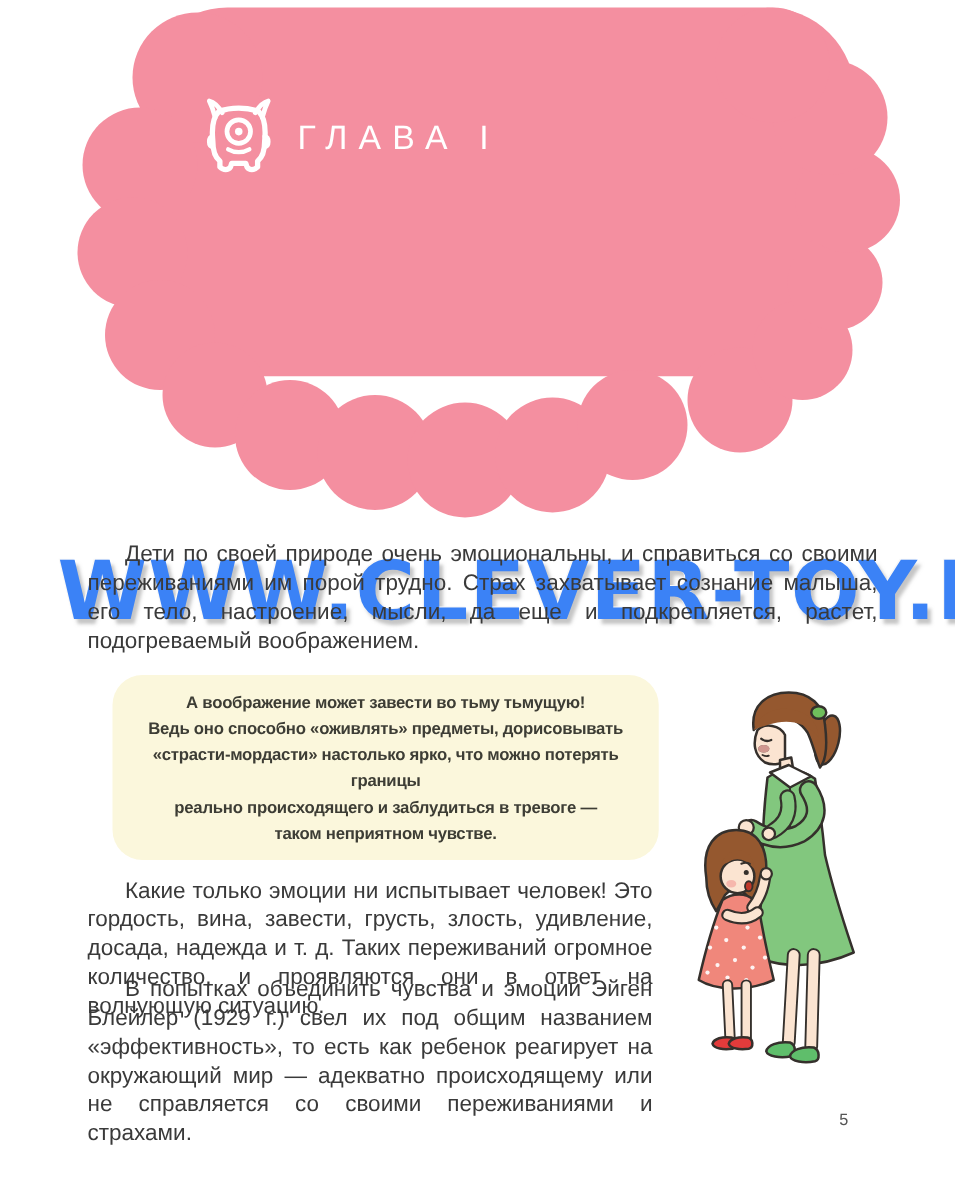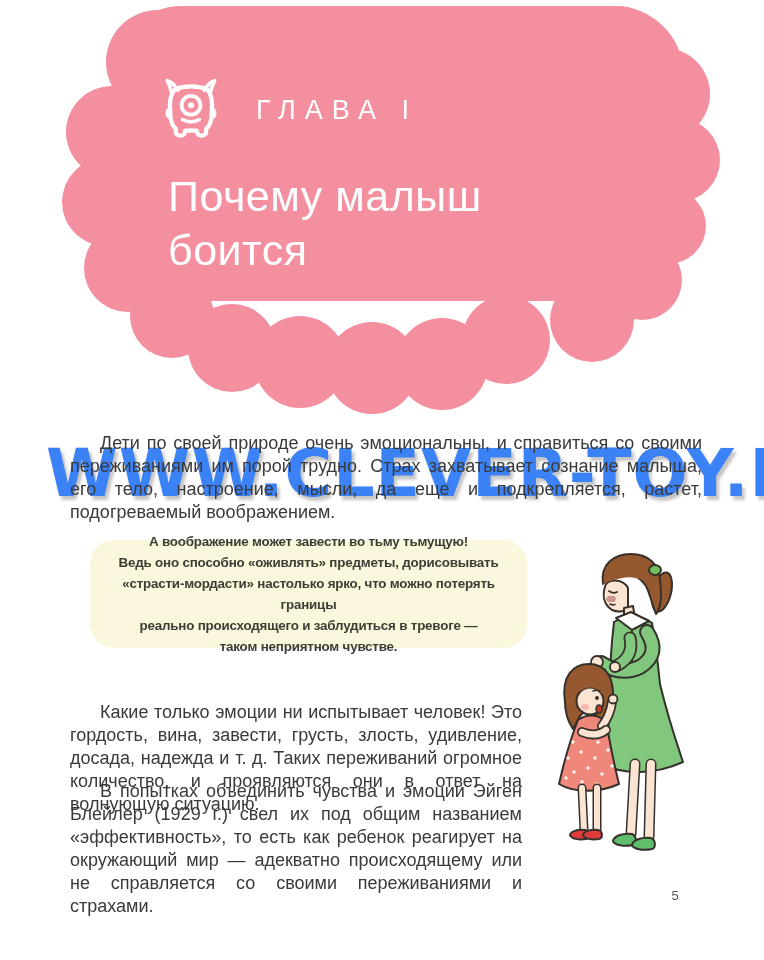--- a/index.html
+++ b/index.html
@@ -2,21 +2,21 @@
 <html lang="ru"><head>
 <meta charset="utf-8">
 <style>
   html,body{margin:0;padding:0;}
   body{
     width:764px;height:960px;position:relative;background:#ffffff;overflow:hidden;
     font-family:"Liberation Sans","DejaVu Sans",sans-serif;
   }
   
   .blob-wrap{position:absolute;left:0;top:0;width:764px;height:420px;}
-  .chapter-row{position:absolute;left:158px;top:76px;display:flex;align-items:center;gap:32px;}
+  .chapter-row{position:absolute;left:158px;top:76px;display:flex;align-items:center;gap:14px;}
   .chapter-label{
     color:#ffffff;font-size:27px;font-weight:300;letter-spacing:9px;line-height:1;
   }
   .chapter-title{
     position:absolute;left:168px;top:170px;width:345px;
     color:#ffffff;font-size:43px;font-weight:300;line-height:1.25;letter-spacing:.5px;
   }
   
   .para{
     position:absolute;color:#3a3a3a;font-size:18px;line-height:23px;
@@ -29,21 +29,21 @@
   .watermark{
     position:absolute;left:46px;top:441px;width:676px;z-index:1;
     font-family:"DejaVu Sans",sans-serif;font-weight:800;font-size:65px;line-height:1;
     text-align:right;white-space:nowrap;letter-spacing:1px;
     color:#3b82f6;
     text-shadow:-1px -1px 0 #f7f7f7, 3px 4px 3px rgba(150,150,150,.55);
     pointer-events:none;user-select:none;
   }
   
   .callout{
-    position:absolute;left:90px;top:540px;width:437px;height:108px;z-index:2;
+    position:absolute;left:90px;top:540px;width:437px;height:148px;z-index:2;
     background:#FBF7DC;border-radius:24px;
     display:flex;align-items:center;
   }
   .callout-text{
     width:100%;padding:0 14px;text-align:center;white-space:pre-line;
     color:#3d3d35;font-size:13.4px;font-weight:700;line-height:21px;letter-spacing:-.2px;
   }
   
   .illus{position:absolute;left:540px;top:550px;width:186px;height:322px;z-index:2;}
   
@@ -88,21 +88,20 @@
       <path d="M57,34 C61,35 61,42 57,43" stroke-width="4"></path>
 
       <circle cx="35" cy="30" r="10" stroke-width="4"></circle>
       <circle cx="35" cy="30" r="3.2" fill="#ffffff" stroke="none"></circle>
 
       <path d="M26,45 Q35,50 44,45" stroke-width="3.6"></path>
     </svg>
     <div class="chapter-label">ГЛАВА I</div>
   </div>
 
-  <div class="chapter-title">Почему малыш боится</div>
 </div>
 
 <div class="watermark">WWW.CLEVER-TOY.RU</div>
 
 <p class="para p1">Дети по своей природе очень эмоциональны, и справиться со своими переживаниями им порой трудно. Страх захватывает сознание малыша, его тело, настроение, мысли, да еще и подкрепляется, растет, подогреваемый воображением.</p>
 
 <div class="callout">
   <div class="callout-text">А воображение может завести во тьму тьмущую!
 Ведь оно способно «оживлять» предметы, дорисовывать
 «страсти-мордасти» настолько ярко, что можно потерять границы

